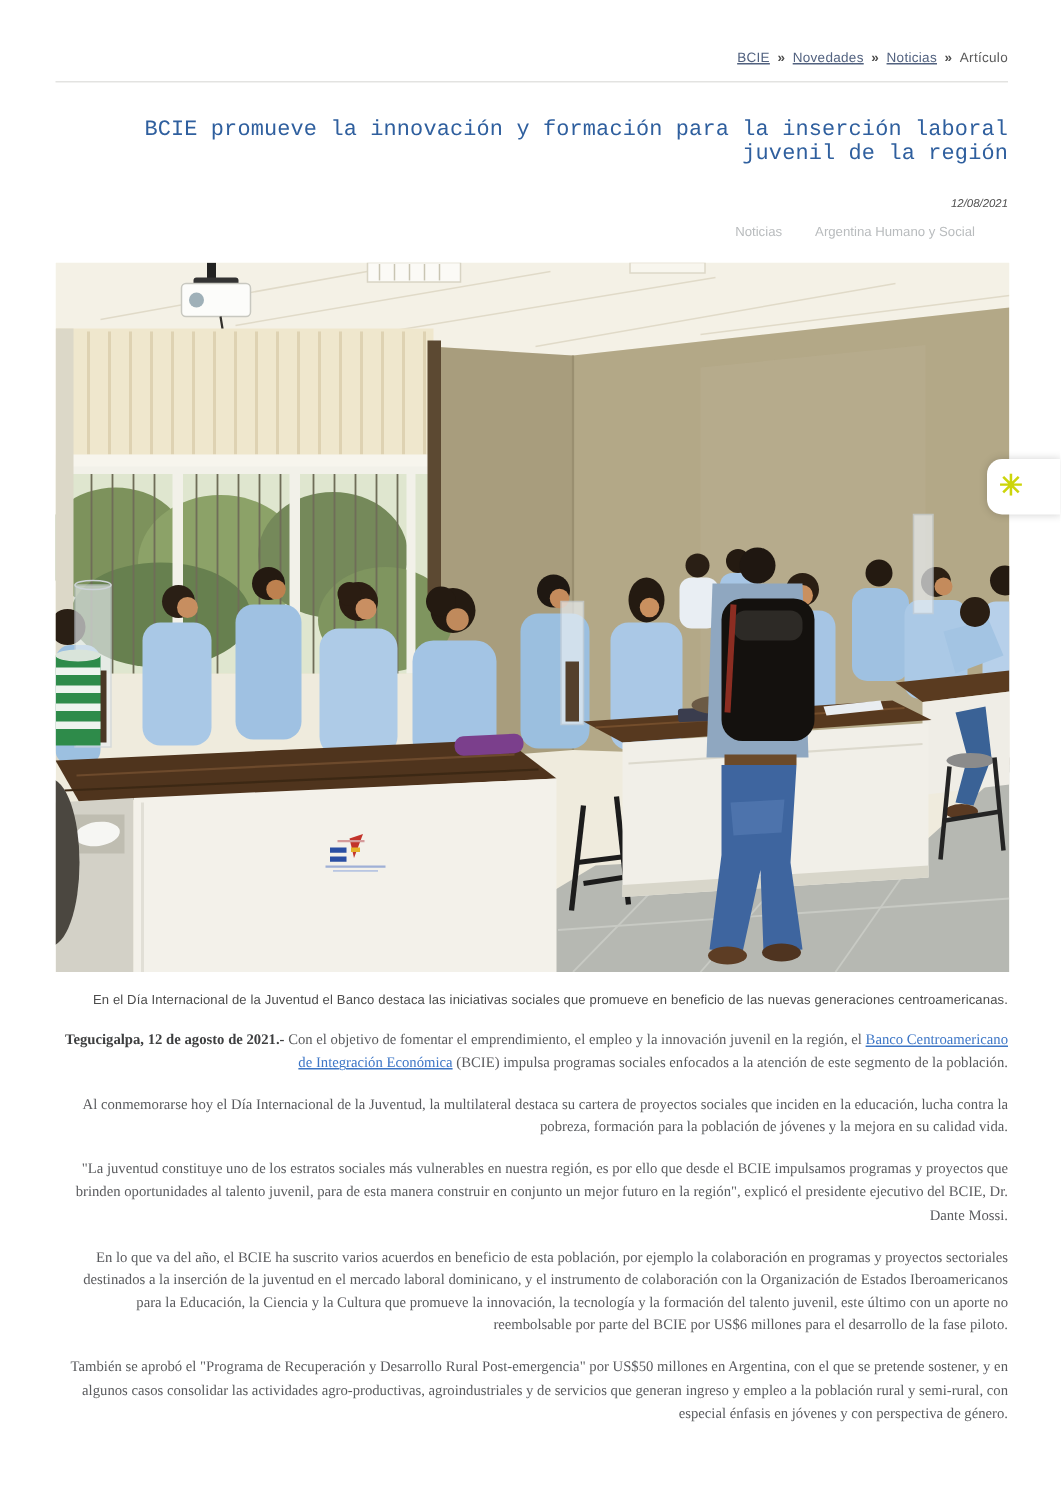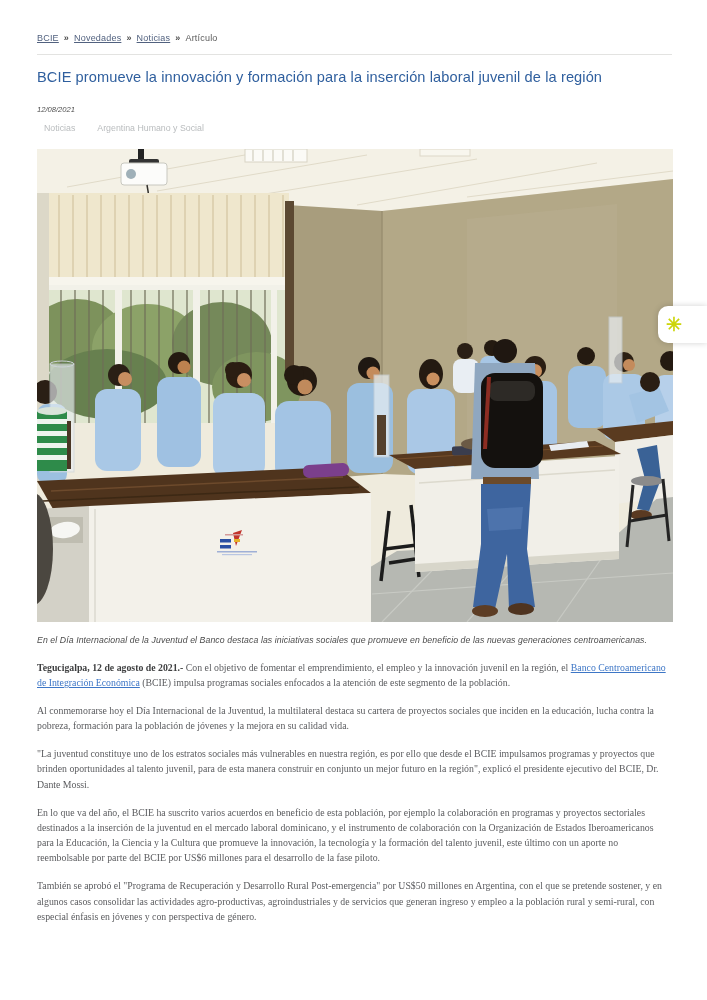--- a/index.html
+++ b/index.html
@@ -1,36 +1,36 @@
 <!DOCTYPE html>
 <html><head>
 <meta charset="utf-8">
 <style>
   * { margin:0; padding:0; box-sizing:border-box; }
   html,body { width:707px; height:1000px; background:#ffffff; overflow:hidden;
               font-family:"Liberation Sans", sans-serif; }
-  .page { position:relative; width:707px; height:736px; padding:33px 35px 0 37px; }
+  .page { position:relative; width:707px; height:736px; padding:33px 35px 0 37px;text-align:right; }
 
   
   .breadcrumb { font-size:9px; color:#5a5a5a; letter-spacing:.2px; }
   .breadcrumb a { color:#51617f; text-decoration:underline; cursor:pointer; }
   .breadcrumb .sep { margin:0 5px; color:#4d4d4d; font-weight:bold; }
   .rule { border:none; border-top:1px solid #e3e3e1; margin-top:11px; }
 
   
-  .title { margin-top:14px; font-size:14.6px; font-weight:500; color:#2f5f9e; letter-spacing:.1px; }
+  .title { margin-top:24px; font-size:14.6px; font-weight:500; color:#2f5f9e; letter-spacing:.1px;font-family:Liberation Mono, monospace; }
   .date  { margin-top:20px; font-size:7.6px; font-style:italic; color:#4f4f4f; }
   .tags  { margin-top:9px; padding-left:7px; font-size:8.8px; color:#b9bcbe; }
   .tags span { margin-right:22px; cursor:pointer; }
 
   
   figure.photo { margin-top:16px; width:636px; height:473px; overflow:hidden; }
   figure.photo svg { display:block; }
 
-  .caption { margin-top:13px; font-size:8.7px; font-style:italic; color:#4c4c4c; letter-spacing:.1px; }
+  .caption { margin-top:13px; font-size:8.7px; color:#4c4c4c; letter-spacing:.1px; }
 
   
   .body-copy p { margin-top:12.5px; font-size:9.8px; line-height:15.3px; color:#5a5b5e;font-family:Liberation Serif, serif; }
   .body-copy p:first-child { margin-top:15px; }
   .lead { font-weight:700; color:#3e3f40; }
   .body-copy a { color:#3d76c6; text-decoration:underline; cursor:pointer; }
 
   
   .access-tab { position:absolute; right:0; top:306px; width:49px; height:37px;
                 background:#ffffff; border-radius:10px 0 0 10px;

